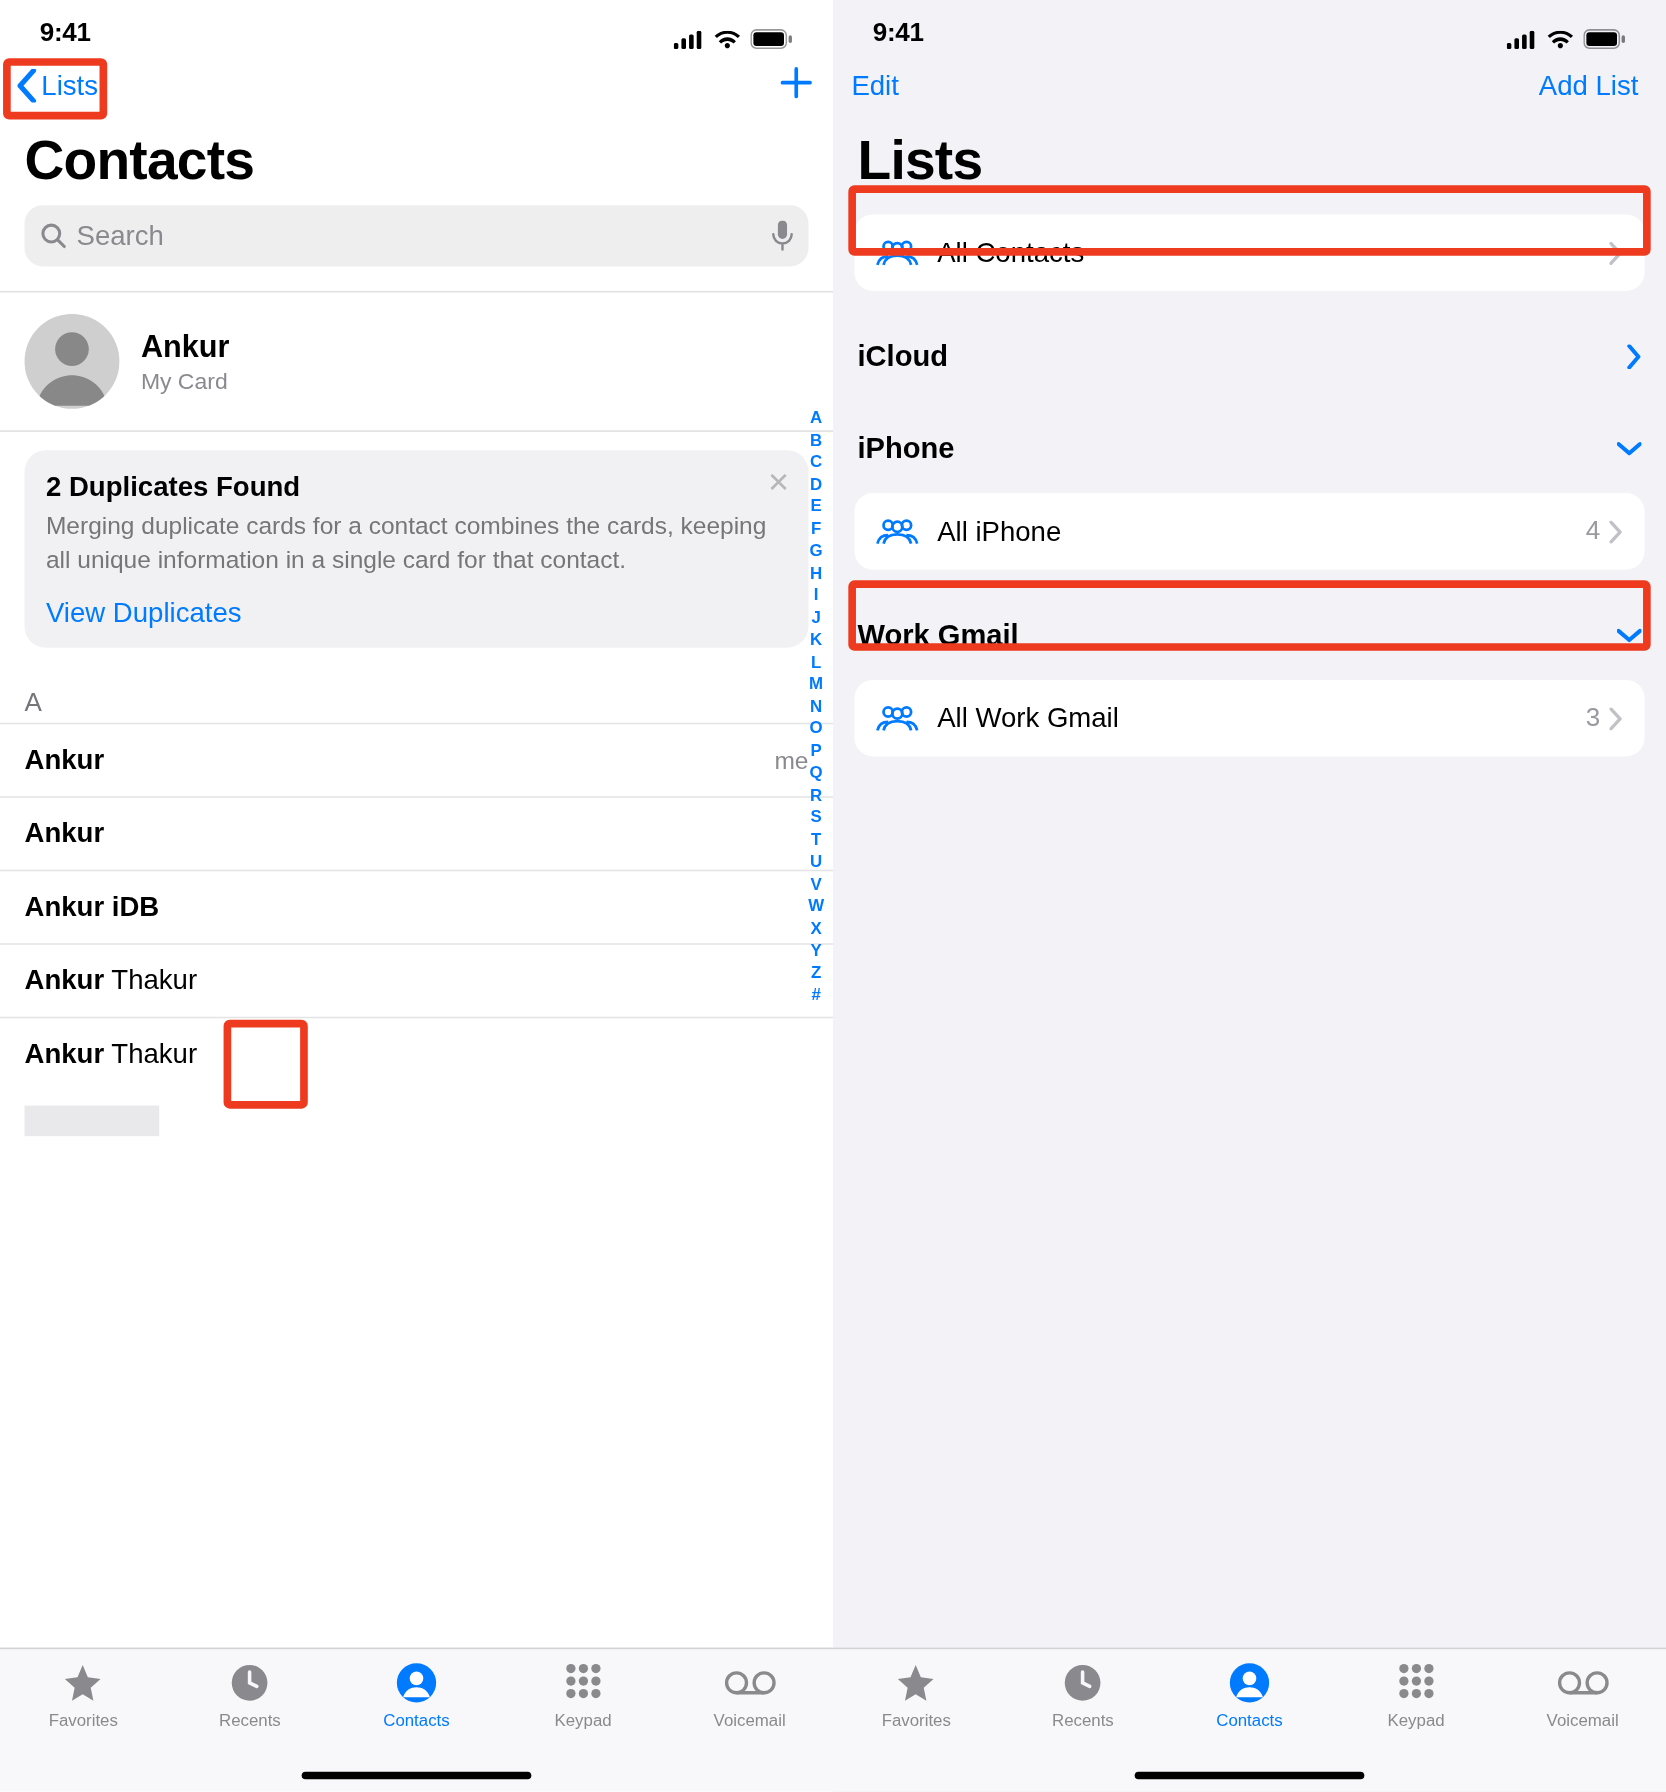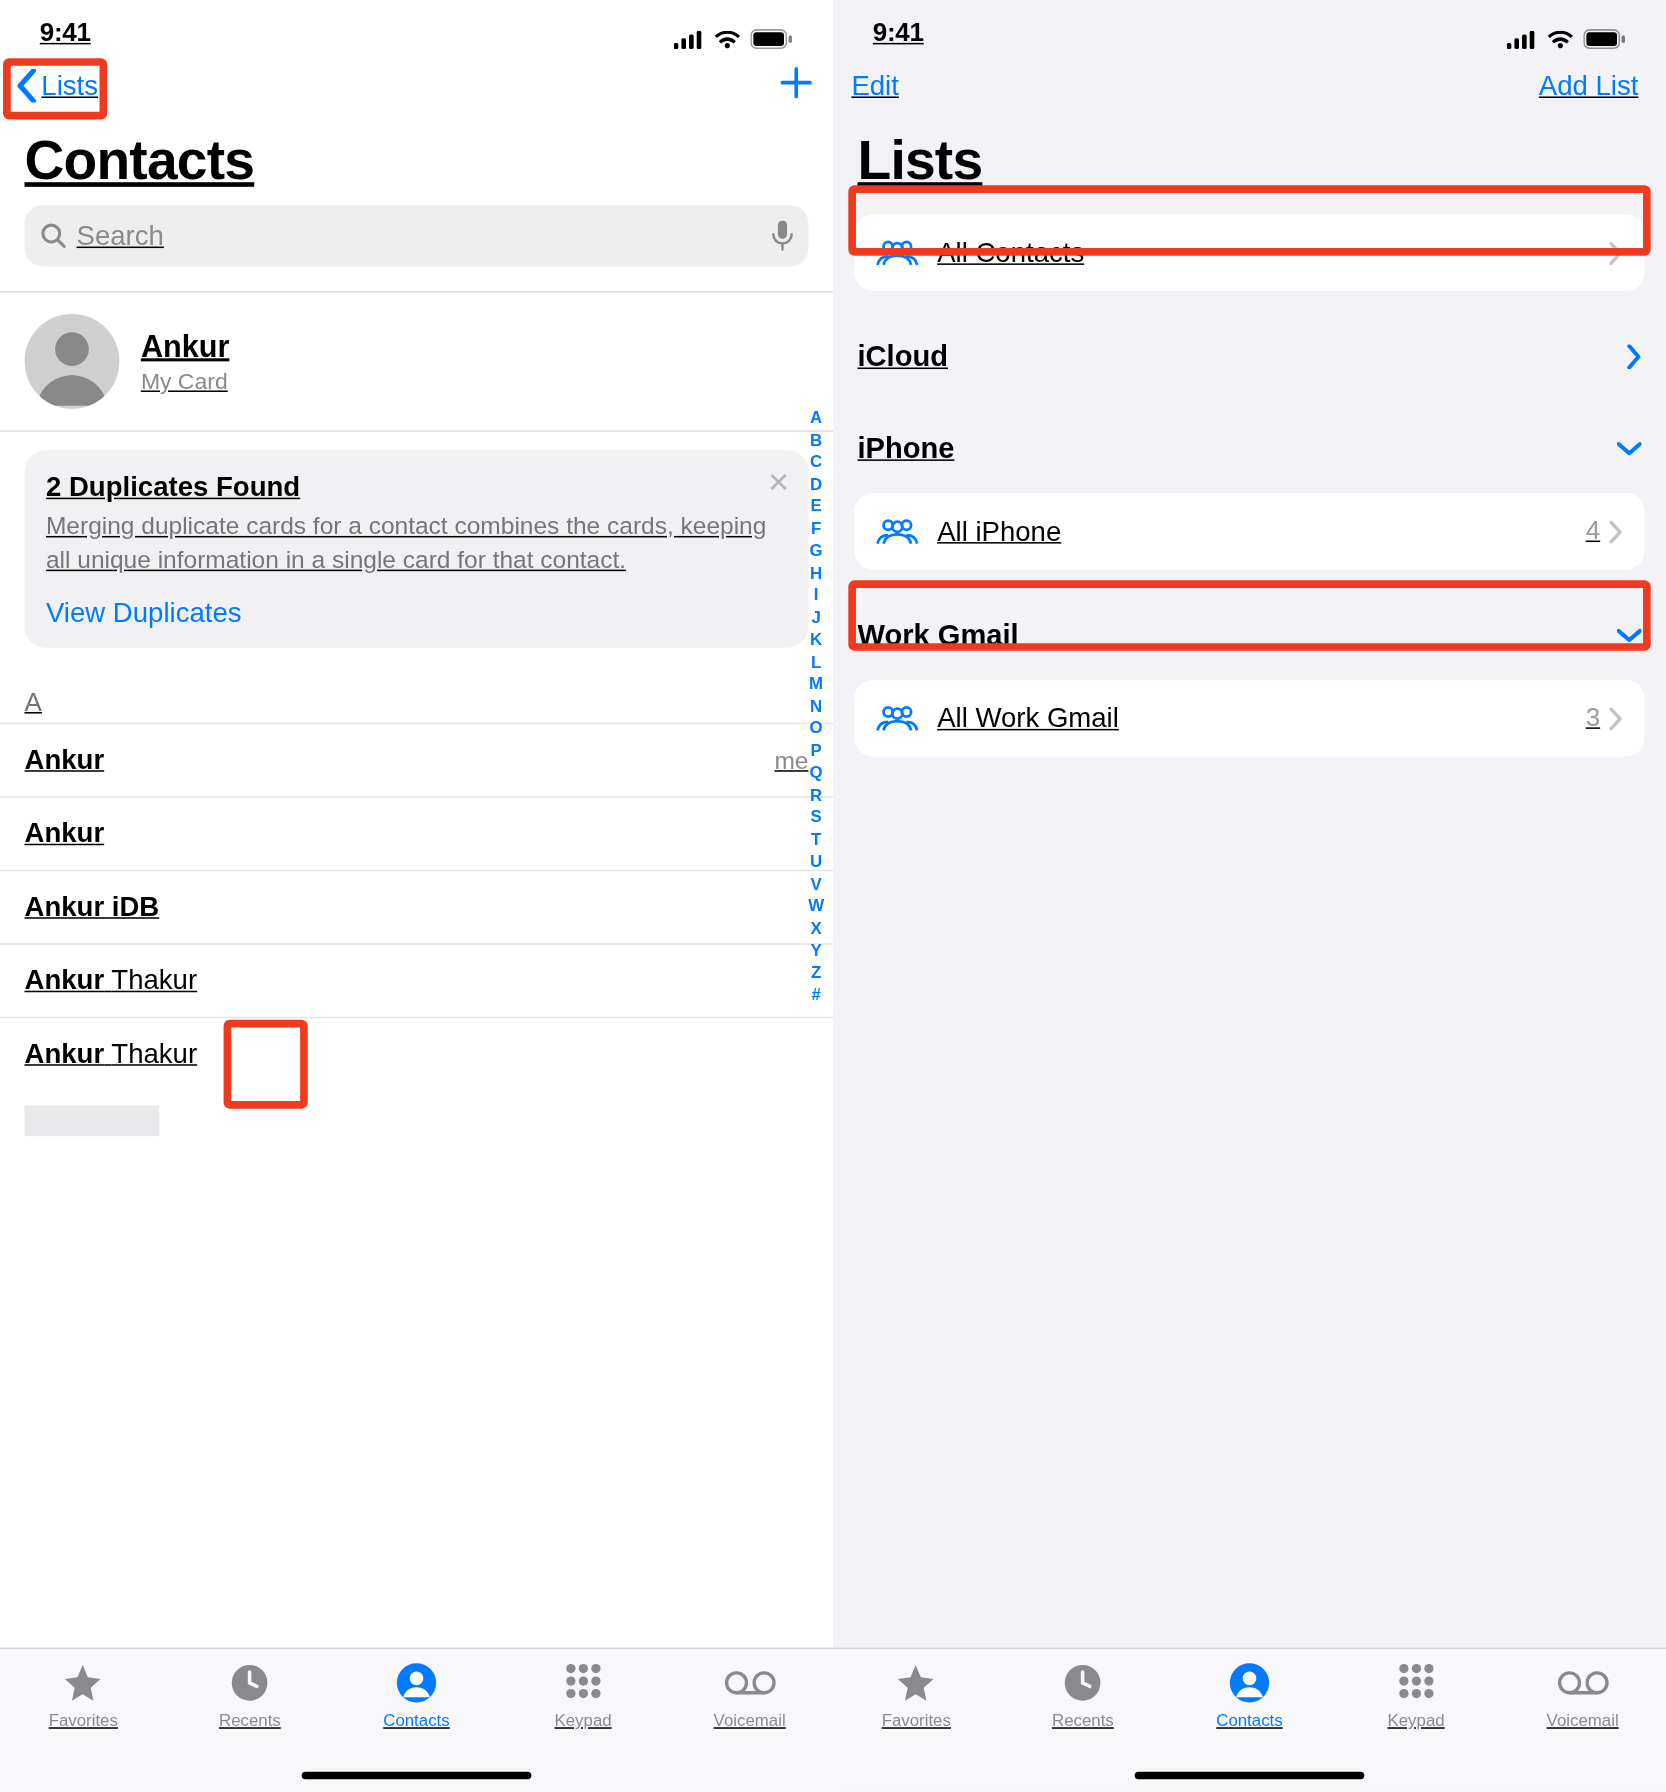--- a/index.html
+++ b/index.html
@@ -1,18 +1,18 @@
 <!DOCTYPE html>
 <html><head>
 <meta charset="utf-8">
 <style>
   * { box-sizing: border-box; margin: 0; padding: 0; font-family: -apple-system, "SF Pro Text", "Helvetica Neue", Arial, sans-serif; -webkit-font-smoothing: antialiased; }
   body { background:#fff; display:flex; justify-content:center; }
   .canvas { width:1666px; height:1792px; display:flex; }
-  .phone { width:833px; height:1792px; display:flex; flex-direction:column; position:relative;text-decoration:underline; }
+  .phone { width:833px; height:1792px; display:flex; flex-direction:column; position:relative; }
   .phone-left { background:#fff; }
   .phone-right { background:#f2f2f7; }
 
   
   .phone-inner { transform:scale(1.53125); transform-origin: top left; width:544px; height:1170px; position:relative; display:flex; flex-direction:column; }
   .phone-left .phone-inner { background:#fff; }
   .phone-right .phone-inner { background:#f2f2f7; }
 
   
   .statusbar { height:34px; display:flex; align-items:flex-end; justify-content:space-between; padding:0 26px 2px 26px; font-weight:600; }

